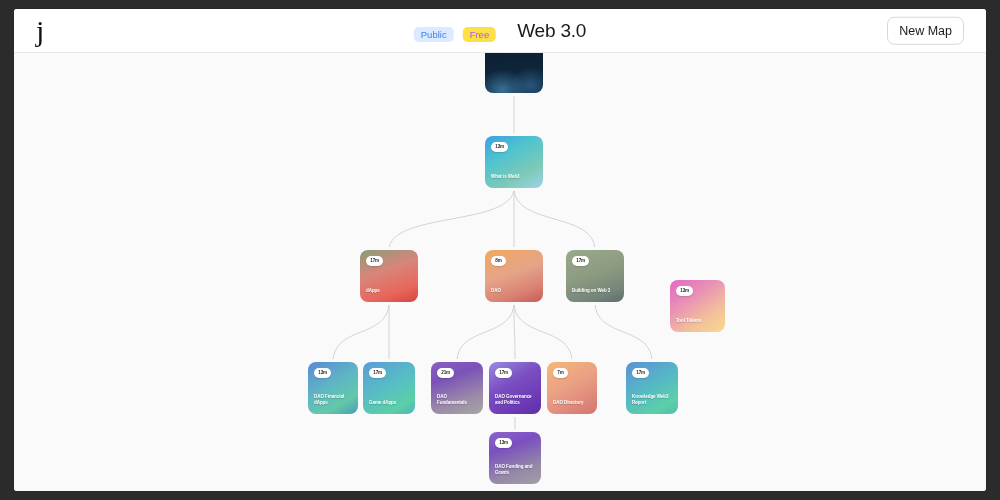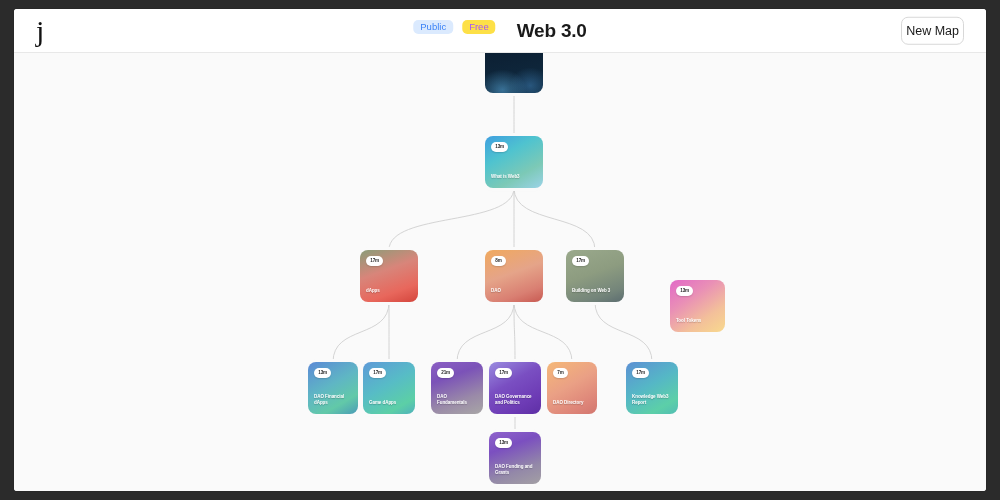--- a/index.html
+++ b/index.html
@@ -40,48 +40,48 @@
     font-weight: 400;
     color: #111;
     line-height: 1;
     letter-spacing: 0;
   }
   #header-center {
     position: absolute;
     left: 50%;
     transform: translateX(-50%);
     display: flex;
-    align-items: flex-start;
+    align-items: flex-end;
     gap: 9px;
     white-space: nowrap;
   }
   .badge {
     font-size: 9.5px;
     padding: 2.5px 7px;
     border-radius: 5px;
     font-weight: 400;
     line-height: 1;
   }
   .badge-public { background: #dbeafe; color: #3b82f6; }
   .badge-free   { background: #fde047; color: #a855f7; }
   #map-title {
     font-size: 19px;
     color: #1a1a1a;
-    font-weight: 700;
+    font-weight: 400;
     margin-left: 12px;
     letter-spacing: -0.2px;
   }
   #new-map-btn {
     position: absolute;
     right: 22px; top: 50%;
     transform: translateY(-50%);
     background: #fff;
     border: 1px solid #d8d8d8;
     border-radius: 7px;
-    padding: 7px 4px;
+    padding: 7px 11px;
     font-size: 12.5px;
     color: #1a1a1a;
     cursor: pointer;
     font-family: "Liberation Sans", sans-serif;
     line-height: 1;
   }
 
   
   #canvas {
     position: relative;

